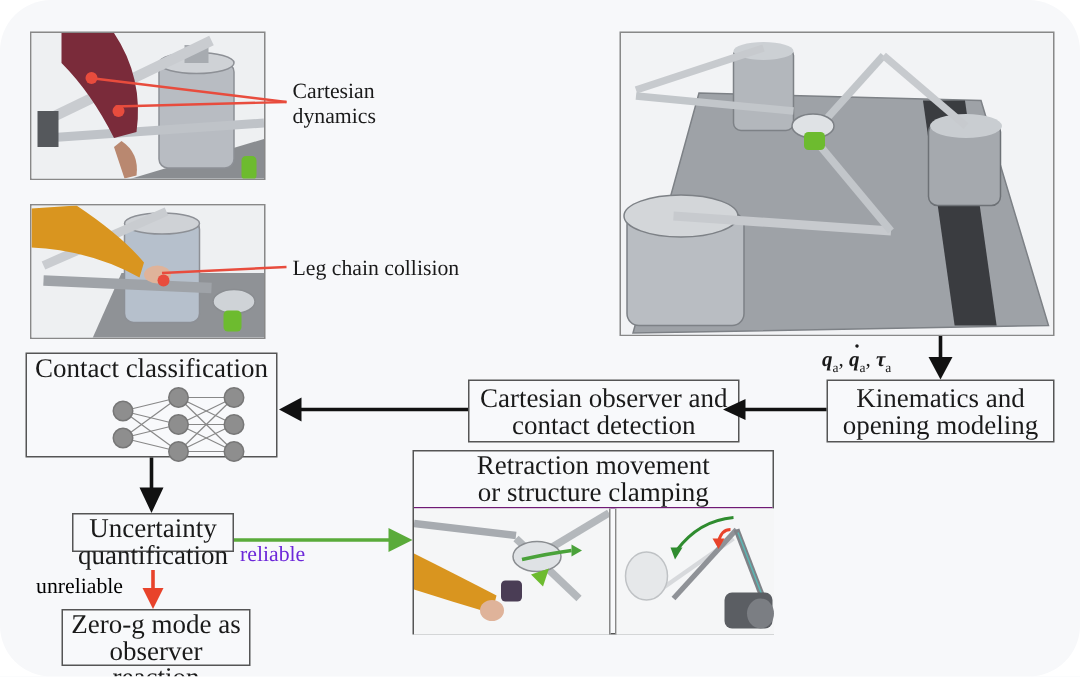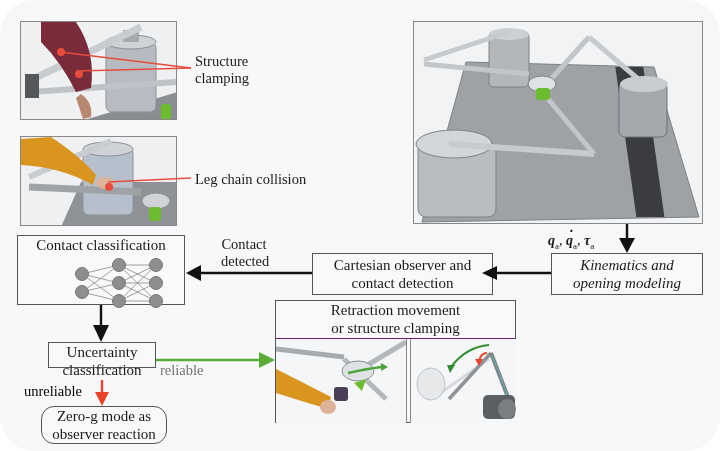--- a/index.html
+++ b/index.html
@@ -3,21 +3,21 @@
 <meta charset="utf-8">
 <style>
   html, body { margin:0; padding:0; }
   body { width:720px; height:451px; background:#ffffff; position:relative; overflow:hidden;
          font-family:"Liberation Serif", "DejaVu Serif", serif; color:#1a1a1a; }
   .canvas { position:absolute; left:0; top:0; width:720px; height:451px; background:#f7f8fa;
             border-radius:34px; overflow:hidden; }
   .box { position:absolute; border:1px solid #555; background:#f8f9fb; box-sizing:border-box; text-align:center; }
   .lbl { position:absolute; font-size:14.5px; line-height:17px; white-space:nowrap; }
   .photo { position:absolute; border:1px solid #888; box-sizing:border-box; overflow:hidden; background:#eef0f3; }
-  .box-text { font-size:15px; line-height:17.5px; }
+  .box-text { font-size:18px; line-height:17.5px; }
   svg { position:absolute; left:0; top:0; overflow:visible; }
 </style>
 </head>
 <body>
 
 <div class="canvas">
 
   <div class="photo" style="left:20px;top:21px;width:157px;height:99px;">
     <svg width="157" height="99">
       <rect x="0" y="0" width="157" height="99" fill="#eef0f2"></rect>
@@ -29,22 +29,22 @@
       <line x1="10" y1="70" x2="155" y2="60" stroke="#bfc3c8" stroke-width="6"></line>
       <rect x="4" y="52" width="14" height="24" fill="#55585c"></rect>
       <path d="M20,0 L55,0 Q75,30 70,66 L55,70 Q40,40 20,20 Z" fill="#7a2b3a"></path>
       <path d="M60,72 Q72,80 70,95 L62,97 Q58,85 55,76 Z" fill="#b98870"></path>
       <rect x="140" y="82" width="10" height="16" rx="3" fill="#6dbb2f"></rect>
       <circle cx="40" cy="30" r="4" fill="#e84c3d"></circle>
       <circle cx="58" cy="52" r="4" fill="#e84c3d"></circle>
     </svg>
   </div>
   <div class="lbl" style="left:195px;top:53px;">
-    <div>Structure</div>
-    <div>clamping</div>
+    <div>Cartesian</div>
+    <div>dynamics</div>
   </div>
 
   <div class="photo" style="left:20px;top:136px;width:157px;height:90px;">
     <svg width="157" height="90">
       <rect x="0" y="0" width="157" height="90" fill="#eef0f2"></rect>
       <polygon points="40,90 60,45 157,45 157,90" fill="#8f9296"></polygon>
       <rect x="62" y="10" width="50" height="68" rx="6" fill="#b6c0cc" stroke="#8d9096"></rect>
       <ellipse cx="87" cy="12" rx="25" ry="7" fill="#cfd2d6" stroke="#8d9096"></ellipse>
       <line x1="8" y1="40" x2="90" y2="4" stroke="#c9ccd0" stroke-width="6"></line>
       <line x1="8" y1="50" x2="120" y2="55" stroke="#9fa3a8" stroke-width="7"></line>
@@ -73,21 +73,21 @@
       <line x1="10" y1="42" x2="115" y2="52" stroke="#c2c6ca" stroke-width="5"></line>
       <line x1="35" y1="122" x2="180" y2="132" stroke="#c7cace" stroke-width="6"></line>
       <line x1="180" y1="132" x2="120" y2="60" stroke="#c2c6ca" stroke-width="5"></line>
       <line x1="130" y1="65" x2="175" y2="15" stroke="#c2c6ca" stroke-width="5"></line>
       <line x1="175" y1="15" x2="230" y2="62" stroke="#c7cace" stroke-width="5"></line>
       <ellipse cx="128" cy="62" rx="14" ry="8" fill="#dfe2e5" stroke="#7d8186"></ellipse>
       <rect x="122" y="66" width="14" height="12" rx="3" fill="#6dbb2f"></rect>
     </svg>
   </div>
 
-  <div class="box box-text" style="left:551px;top:253px;width:152px;height:42px;padding-top:3px;font-style:italic;">
+  <div class="box box-text" style="left:551px;top:253px;width:152px;height:42px;padding-top:3px;">
     <div>Kinematics and</div>
     <div>opening modeling</div>
   </div>
   <div class="box box-text" style="left:312px;top:253px;width:181px;height:42px;padding-top:3px;">
     <div>Cartesian observer and</div>
     <div>contact detection</div>
   </div>
   <div class="box" style="left:17px;top:235px;width:168px;height:70px;">
     <div class="box-text" style="margin-top:1px;">Contact classification</div>
     <svg width="168" height="70" id="nn-svg">
@@ -111,23 +111,23 @@
         <circle cx="101" cy="29" r="6.5" fill="#8e8e8e" stroke="#777"></circle>
         <circle cx="101" cy="47" r="6.5" fill="#8e8e8e" stroke="#777"></circle>
         <circle cx="101" cy="65" r="6.5" fill="#8e8e8e" stroke="#777"></circle>
         <circle cx="138" cy="29" r="6.5" fill="#8e8e8e" stroke="#777"></circle>
         <circle cx="138" cy="47" r="6.5" fill="#8e8e8e" stroke="#777"></circle>
         <circle cx="138" cy="65" r="6.5" fill="#8e8e8e" stroke="#777"></circle>
       </svg>
   </div>
   <div class="box box-text" style="left:48px;top:342px;width:108px;height:26px;padding-top:1px;">
     <div>Uncertainty</div>
-    <div>classification</div>
-  </div>
-  <div class="box box-text" style="left:41px;top:406px;width:126px;height:38px;padding-top:1px;border-radius:13px;">
+    <div>quantification</div>
+  </div>
+  <div class="box box-text" style="left:41px;top:406px;width:126px;height:38px;padding-top:1px;">
     <div>Zero-g mode as</div>
     <div>observer reaction</div>
   </div>
 
   <div class="box" style="left:275px;top:300px;width:241px;height:123px;">
     <div class="box-text" style="padding-top:1px;height:38px;border-bottom:1px solid #701a75;box-sizing:border-box;">
       <div>Retraction movement</div>
       <div>or structure clamping</div>
     </div>
     <div class="photo" style="left:0;top:38px;width:131px;height:84px;border:none;border-right:1px solid #888;">
@@ -156,28 +156,24 @@
         <rect x="72" y="56" width="32" height="24" rx="5" fill="#5b5e63"></rect>
         <ellipse cx="96" cy="70" rx="9" ry="10" fill="#7b7e83"></ellipse>
         <path d="M78,6 Q55,8 40,28" stroke="#2f8c2f" stroke-width="2" fill="none"></path>
         <polygon points="36,26 44,26 39,34" fill="#2f8c2f"></polygon>
         <path d="M76,14 Q70,14 68,22" stroke="#e8432b" stroke-width="2" fill="none"></path>
         <polygon points="64,20 72,20 68,27" fill="#e8432b"></polygon>
       </svg>
     </div>
   </div>
 
-  <div class="lbl" style="left:221px;top:236px;text-align:center;width:46px;">
-    <div>Contact</div>
-    <div>detected</div>
-  </div>
   <div class="lbl" style="left:548px;top:232px;font-weight:bold;font-style:italic;font-size:14px;text-align:right;">
     <span>q</span><sub style="font-style:normal;font-weight:normal;font-size:9px;">a</sub><span style="font-style:normal;font-weight:normal;">, </span><span style="display:inline-block;position:relative;">q<span style="position:absolute;left:3px;top:-9px;font-style:normal;">·</span></span><sub style="font-style:normal;font-weight:normal;font-size:9px;">a</sub><span style="font-style:normal;font-weight:normal;">, </span><span>τ</span><sub style="font-style:normal;font-weight:normal;font-size:9px;">a</sub>
   </div>
-  <div class="lbl" style="left:160px;top:362px;color:#737373;">reliable</div>
+  <div class="lbl" style="left:160px;top:362px;color:#6d28d9;">reliable</div>
   <div class="lbl" style="left:24px;top:383px;color:#000000;">unreliable</div>
 
   <svg width="720" height="451">
 
     <line x1="60" y1="52" x2="191" y2="68" stroke="#e84c3d" stroke-width="1.6"></line>
     <line x1="77" y1="71" x2="191" y2="68" stroke="#e84c3d" stroke-width="1.6"></line>
     <line x1="108" y1="182" x2="191" y2="178" stroke="#e84c3d" stroke-width="1.6"></line>
 
     <g>
       <line x1="627" y1="224" x2="627" y2="240" stroke="#111" stroke-width="2.4"></line>

